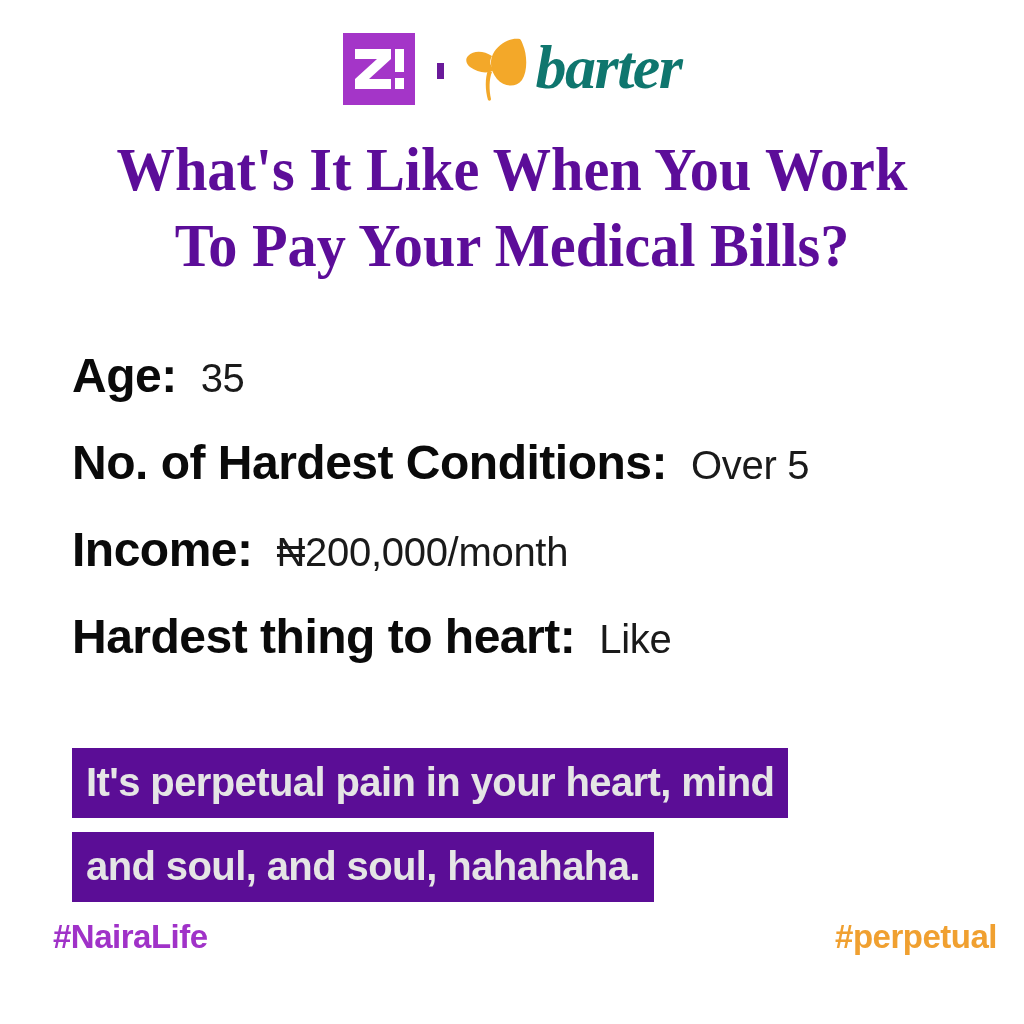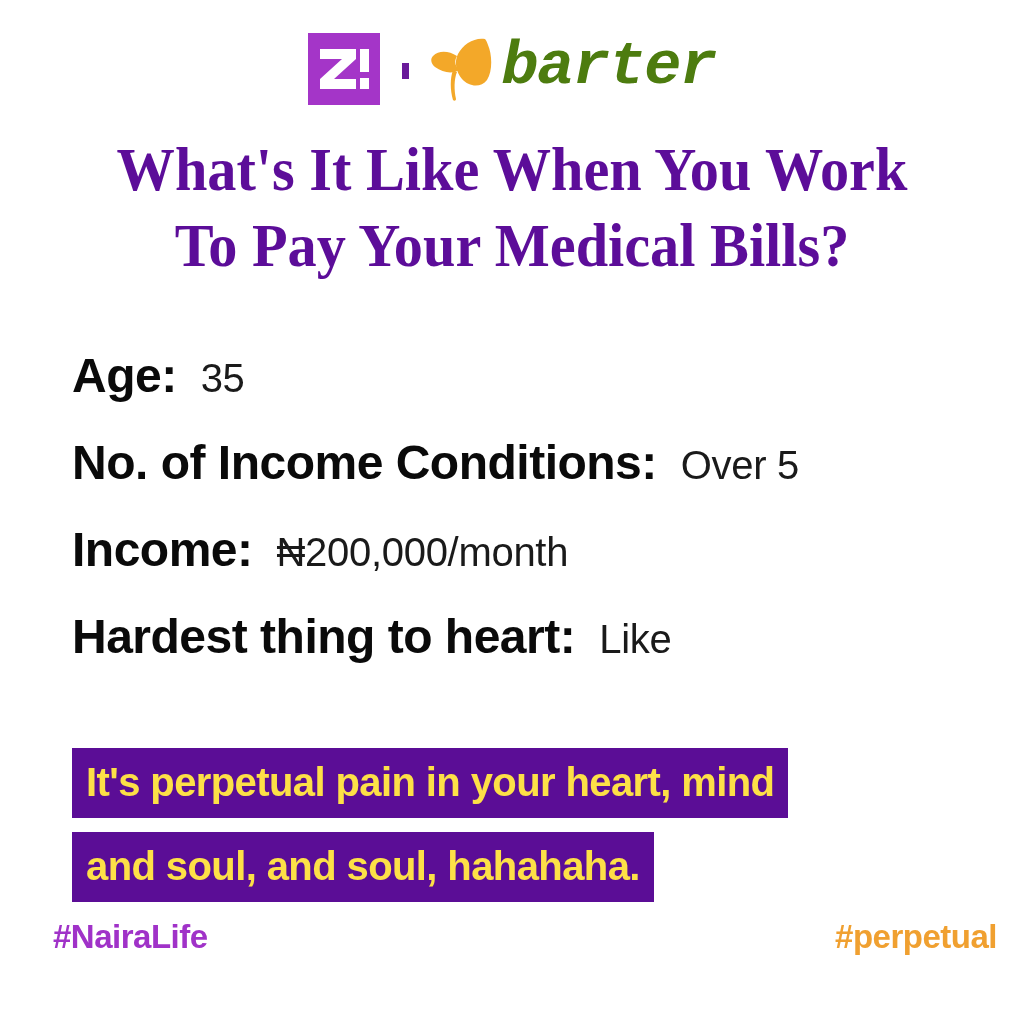--- a/index.html
+++ b/index.html
@@ -51,25 +51,25 @@
 
   .butterfly {
     width: 62px;
     height: 66px;
     flex: 0 0 auto;
     display: block;
     margin-right: 8px;
   }
 
   .barter-word {
-    font-family: Liberation Mono, monospace;
+    font-family: Liberation Serif, serif;
     font-size: 62px;
     font-weight: bold;
     font-style: italic;
-    color: #4d7c0f;
+    color: #0f766e;
     letter-spacing: -1.5px;
     line-height: 1;
     flex: 0 0 auto;
     position: relative;
     top: -2px;
   }
 
   
   .title {
     position: absolute;
@@ -119,21 +119,21 @@
   }
 
   
   .quote {
     position: absolute;
     top: 748px;
     left: 72px;
   }
   .quote-band {
     background: #5B0D96;
-    color: #fde047;
+    color: #e5e5e5;
     font-family: "Liberation Sans", sans-serif;
     font-weight: bold;
     font-size: 40px;
     letter-spacing: -0.6px;
     display: block;
     width: max-content;
     padding: 14px 14px 16px 14px;
     line-height: 1;
     white-space: nowrap;
   }
@@ -195,21 +195,21 @@
   <span class="tl">To Pay Your Medical Bills?</span>
 </div>
 
 <div class="facts">
 
   <div class="fact-row">
     <span class="fact-label">Age:</span><span class="fact-value">35</span>
   </div>
 
   <div class="fact-row">
-    <span class="fact-label">No. of Income Conditions:</span><span class="fact-value">Over 5</span>
+    <span class="fact-label">No. of Hardest Conditions:</span><span class="fact-value">Over 5</span>
   </div>
 
   <div class="fact-row">
     <span class="fact-label">Income:</span><span class="fact-value">₦200,000/month</span>
   </div>
 
   <div class="fact-row">
     <span class="fact-label">Hardest thing to heart:</span><span class="fact-value">Like</span>
   </div>
 

